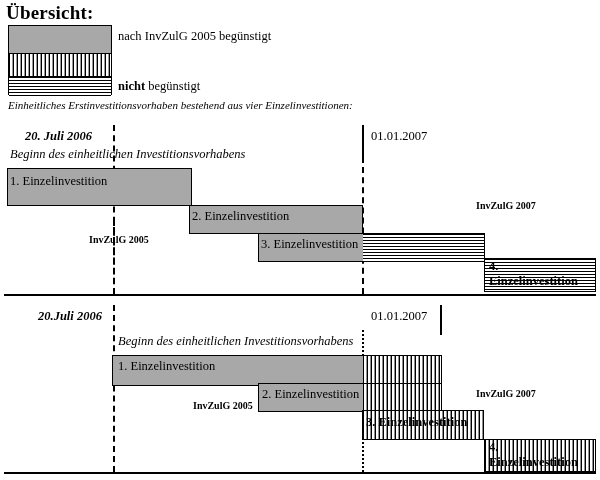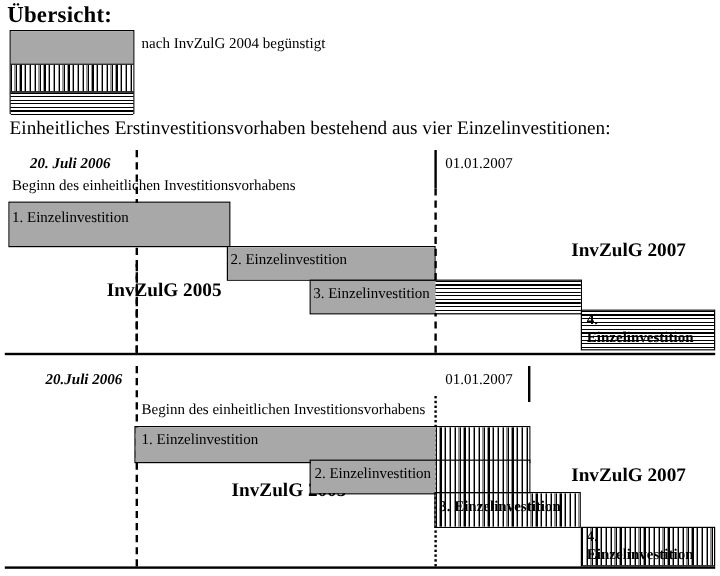--- a/index.html
+++ b/index.html
@@ -25,21 +25,21 @@
     background:repeating-linear-gradient(to right,#000 0px,#000 1px,#ffffff 1px,#ffffff 3px,#9a9a9a 3px,#9a9a9a 4px);}
   .leg-horz{top:51px;height:19px;
     background:repeating-linear-gradient(to bottom,#000 0px,#000 1px,#ffffff 1px,#ffffff 3px);}
   .leg-label{font-size:12.5px;left:118px;}
   #leg-l1{top:29px;}
   #leg-l2{top:54px;}
   #leg-l3{top:79px;}
   #leg-l3 b{font-weight:bold;}
 
   
-  #intro{left:8px;top:99px;font-size:16px;white-space:nowrap;}
+  #intro{left:8px;top:99px;font-size:11px;white-space:nowrap;font-style:italic;}
 
   
   .chart{position:absolute;left:0;width:600px;}
   #chart1{top:120px;height:176px;}
   #chart2{top:300px;height:180px;}
 
   .baseline{position:absolute;left:4px;width:592px;height:0;
     border-top:2px solid #000;}
 
   
@@ -48,51 +48,52 @@
     border-left:2px dashed #000;
   }
   .rule-dotted{
     border-left:2px dotted #000;
   }
   .rule-solid{border-left:2px solid #000;}
 
   
   .date-cap{position:absolute;font-size:12.5px;white-space:nowrap;}
   .bolditalic{font-weight:bold;font-style:italic;}
-  .italic{}
+  .italic{font-style:italic;}
 
   
   .bar{position:absolute;border:1px solid #000;box-sizing:border-box;overflow:hidden;}
   .seg{position:absolute;top:0;height:100%;box-sizing:border-box;}
   .fill-solid{background:#a8a8a8;}
   .fill-vert{
     background:repeating-linear-gradient(to right,#000 0px,#000 1px,#ffffff 1px,#ffffff 3px,#8f8f8f 3px,#8f8f8f 4px);
   }
   .fill-horz{
     background:repeating-linear-gradient(to bottom,#000 0px,#000 1px,#ffffff 1px,#ffffff 3px);
   }
   .bar-label{position:absolute;font-size:12.5px;white-space:nowrap;line-height:1.05;}
   .bar-label.onpattern{font-weight:bold;}
 
   
-  .region-cap{position:absolute;font-weight:bold;font-size:16px;white-space:nowrap;}
+  .region-cap{position:absolute;font-weight:bold;font-size:10px;white-space:nowrap;}
 </style>
 </head>
 <body>
 
 <div class="stage">
 
   <div class="abs" id="title">Übersicht:</div>
 
   <div class="abs" id="legend-box">
     <div class="leg-band leg-solid"></div>
     <div class="leg-band leg-vert"></div>
     <div class="leg-band leg-horz"></div>
   </div>
-  <div class="abs leg-label" id="leg-l1">nach InvZulG 2004 begünstigt</div>
+  <div class="abs leg-label" id="leg-l1">nach InvZulG 2005 begünstigt</div>
+  <div class="abs leg-label" id="leg-l3"><b>nicht</b><span> begünstigt</span></div>
 
   <div class="abs" id="intro">Einheitliches Erstinvestitionsvorhaben bestehend aus vier Einzelinvestitionen:</div>
 
   <div class="chart" id="chart1">
 
     <div class="abs vrule rule-dashdot" style="left:113px;top:5px;height:169px;"></div>
     <div class="abs vrule rule-dashdot" style="left:113px;top:100px;height:74px;"></div>
 
     <div class="abs vrule rule-solid" style="left:362px;top:5px;height:32px;"></div>
     <div class="abs vrule rule-dashdot" style="left:362px;top:37px;height:137px;"></div>

